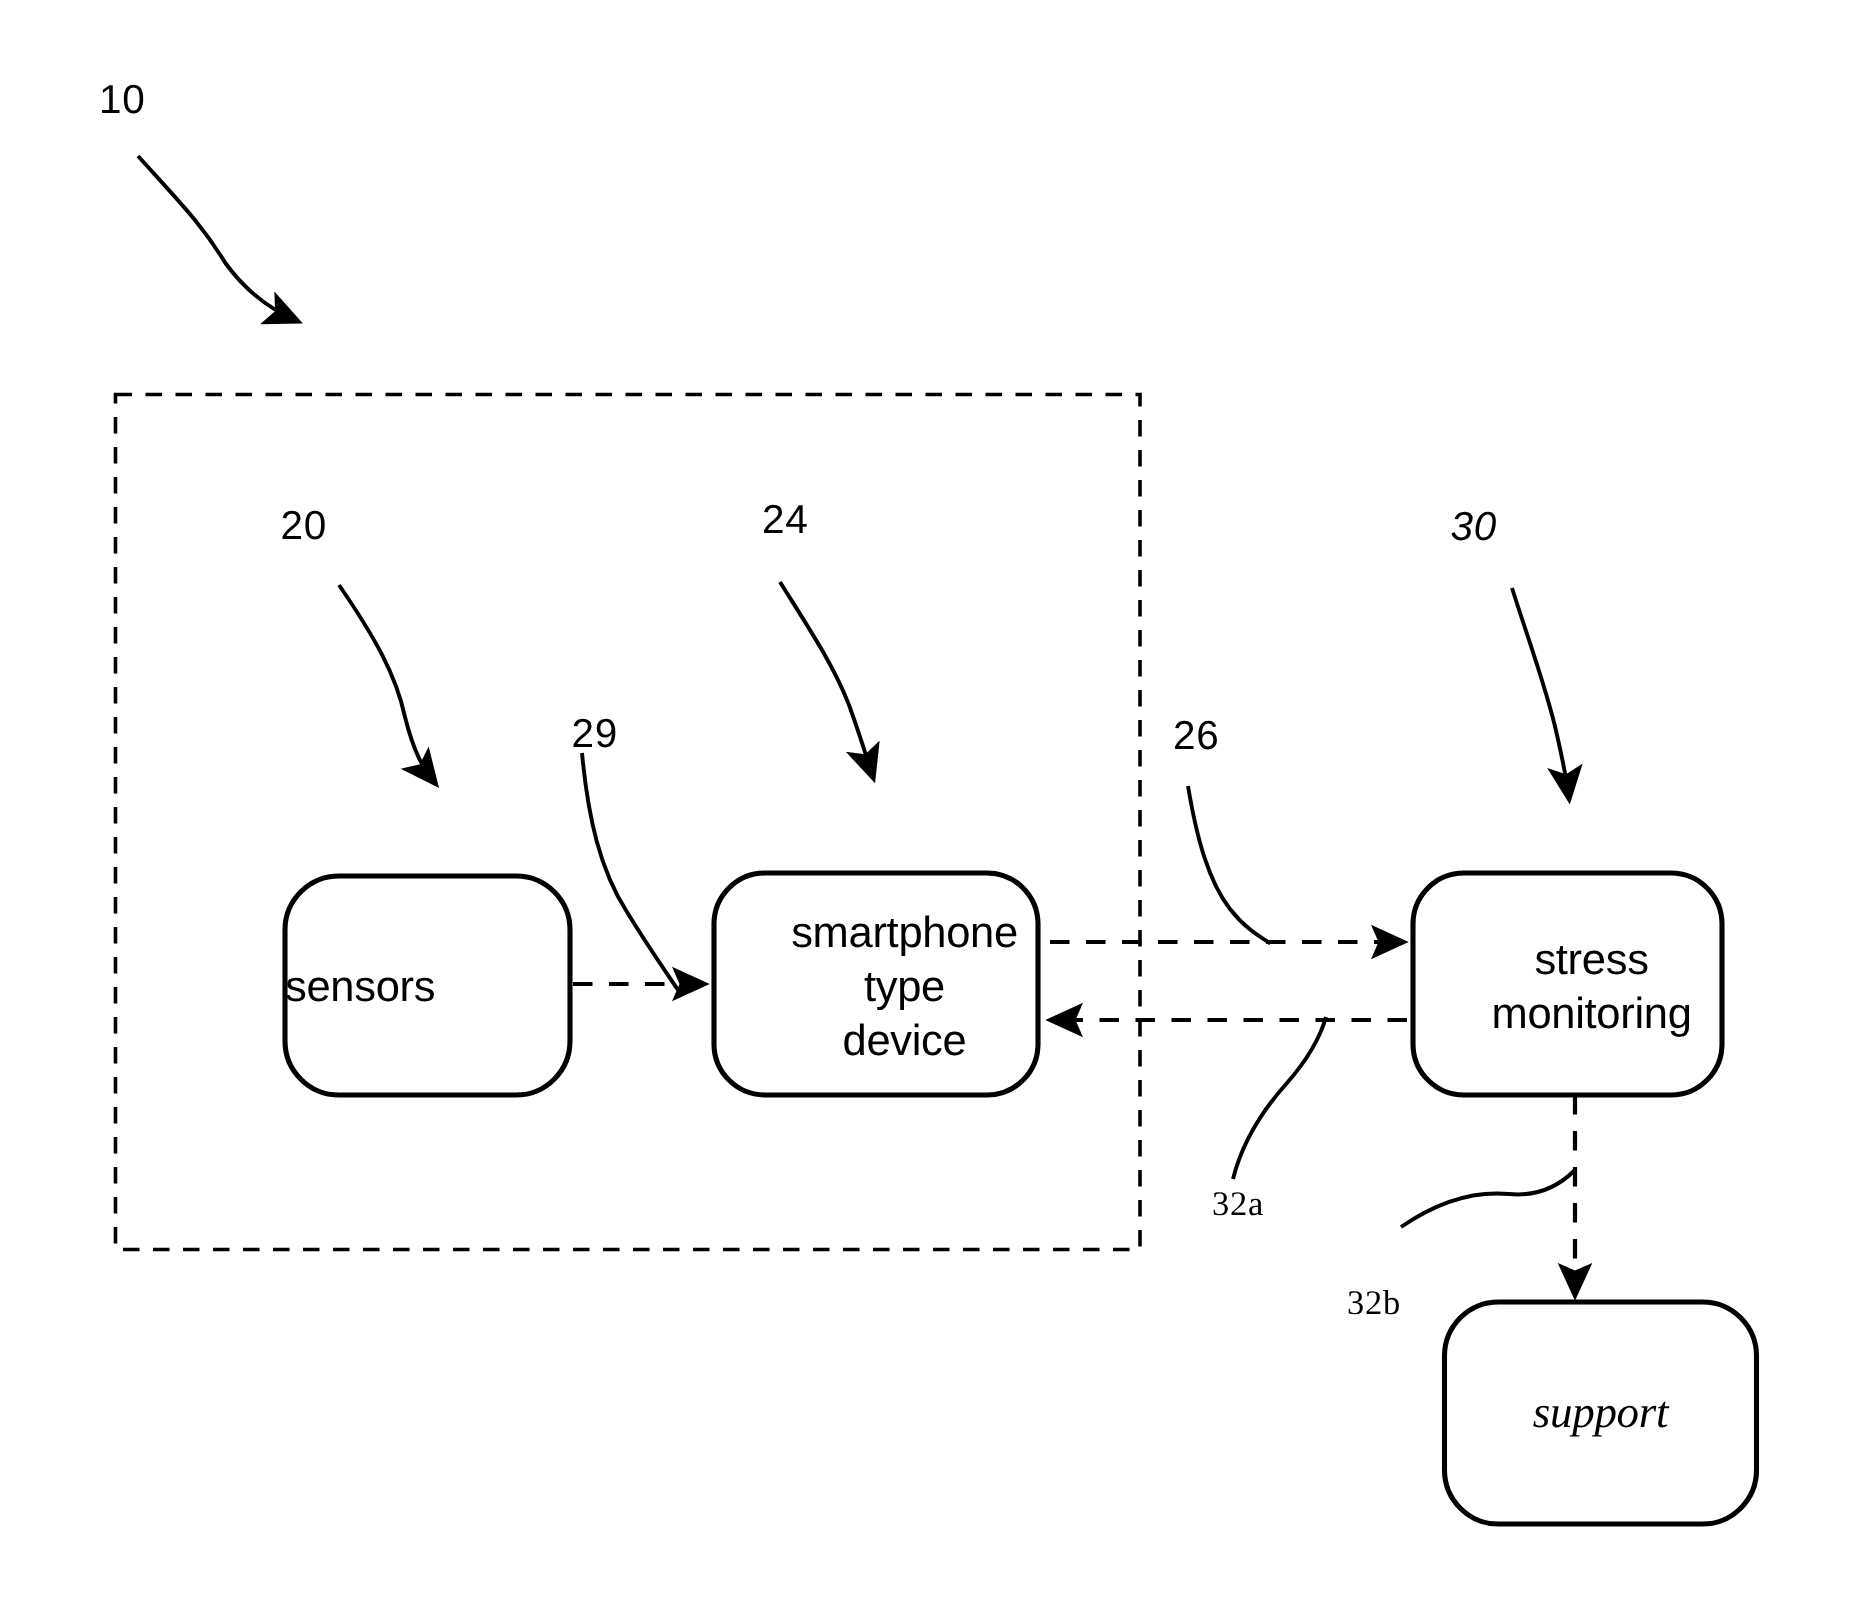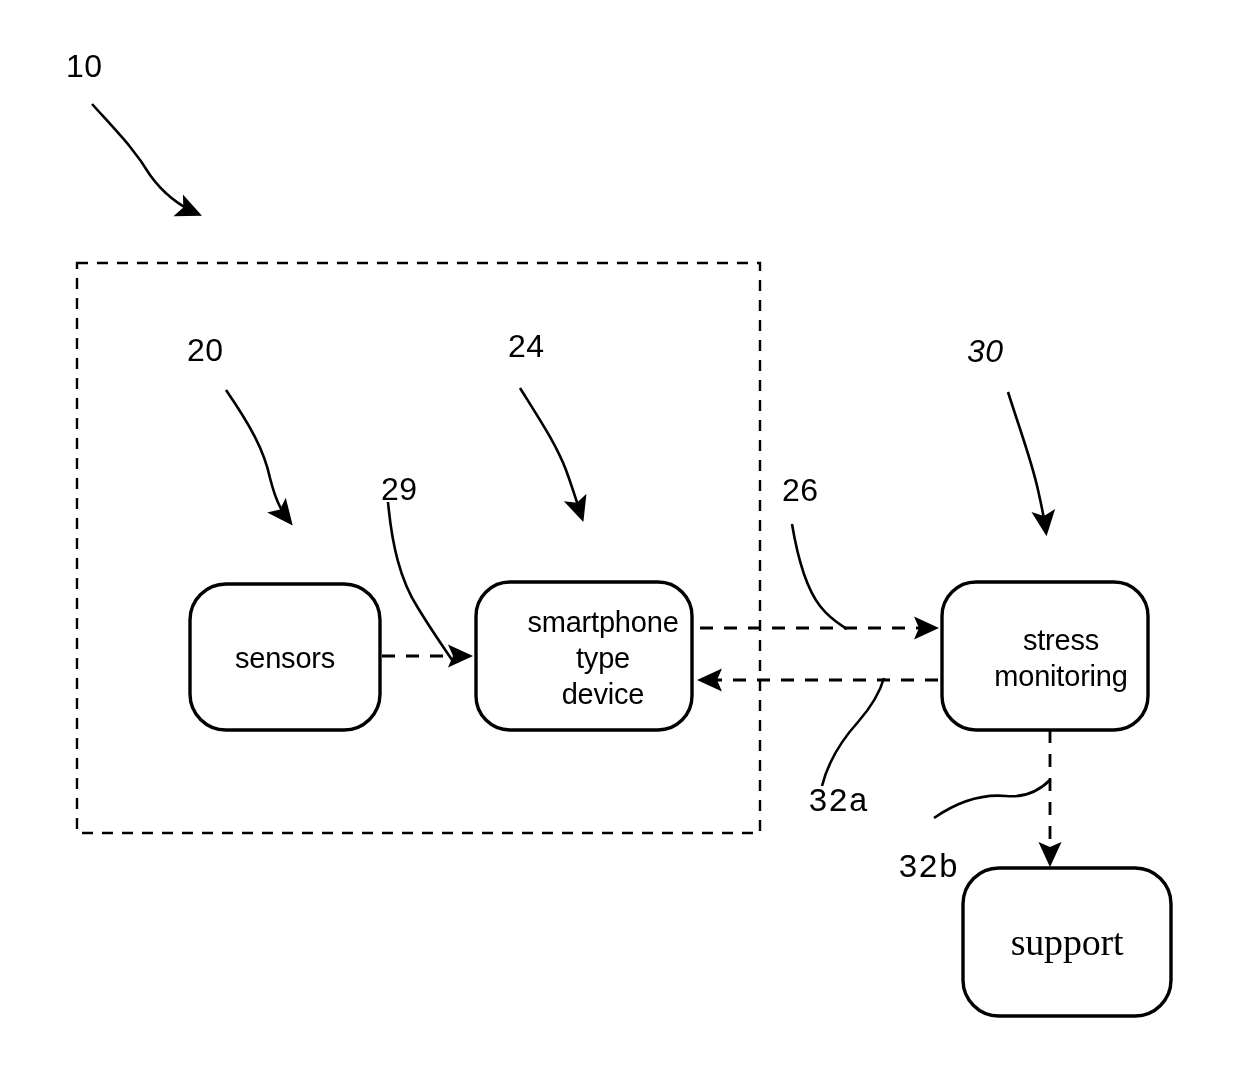--- a/index.html
+++ b/index.html
@@ -31,33 +31,34 @@
     position: absolute;
     font-family: "Liberation Sans", sans-serif;
     font-size: 29px;
     line-height: 36px;
     color: #000000;
     white-space: pre-line;
     letter-spacing: -0.2px;
   }
   .node-label.serif {
     font-family: "Liberation Serif", serif;
-    font-size: 38px;
+    font-size: 30px;
+    font-style: italic;
   }
   .ref-num {
     position: absolute;
     font-family: "Liberation Sans", sans-serif;
-    font-size: 32px;
+    font-size: 27px;
     line-height: 28px;
     color: #000000;
     letter-spacing: 0.5px;
   }
   .ref-num.serif {
-    font-family: Liberation Mono, monospace;
-    font-size: 33px;
+    font-family: Liberation Serif, serif;
+    font-size: 23px;
   }
 </style>
 </head>
 <body>
 
 <div id="figure-root">
 
   <svg id="figure-svg" viewBox="0 0 1240 1079" xmlns="http://www.w3.org/2000/svg">
 
     <defs>
@@ -98,21 +99,21 @@
     <path d="M 792 524 C 798 560 806 588 820 606 C 831 620 841 625 847 629" fill="none" stroke="#000000" stroke-width="2.6"></path>
 
     <path d="M 1008 392 C 1020 430 1032 462 1038 490 C 1043 512 1045 524 1046 532" fill="none" stroke="#000000" stroke-width="2.6" marker-end="url(#arrow-lead)"></path>
 
     <path d="M 822 786 C 828 762 840 742 858 722 C 872 706 880 692 884 678" fill="none" stroke="#000000" stroke-width="2.6"></path>
 
     <path d="M 934 818 C 960 800 984 794 1006 796 C 1026 798 1040 790 1050 780" fill="none" stroke="#000000" stroke-width="2.6"></path>
 
   </svg>
 
-  <div class="node-label" style="left:190px; top:640px; width:190px; text-align:center;">sensors</div>
+  <div class="node-label" style="left:190px; top:640px; width:190px; ">sensors</div>
 
   <div class="node-label" style="left:503px; top:604px; width:200px; text-align:center;">smartphone
 type
 device</div>
 
   <div class="node-label" style="left:942px; top:622px; width:238px; text-align:center;">stress
 monitoring</div>
 
   <div class="node-label serif" style="left:963px; top:924px; width:208px; text-align:center;">support</div>
 

